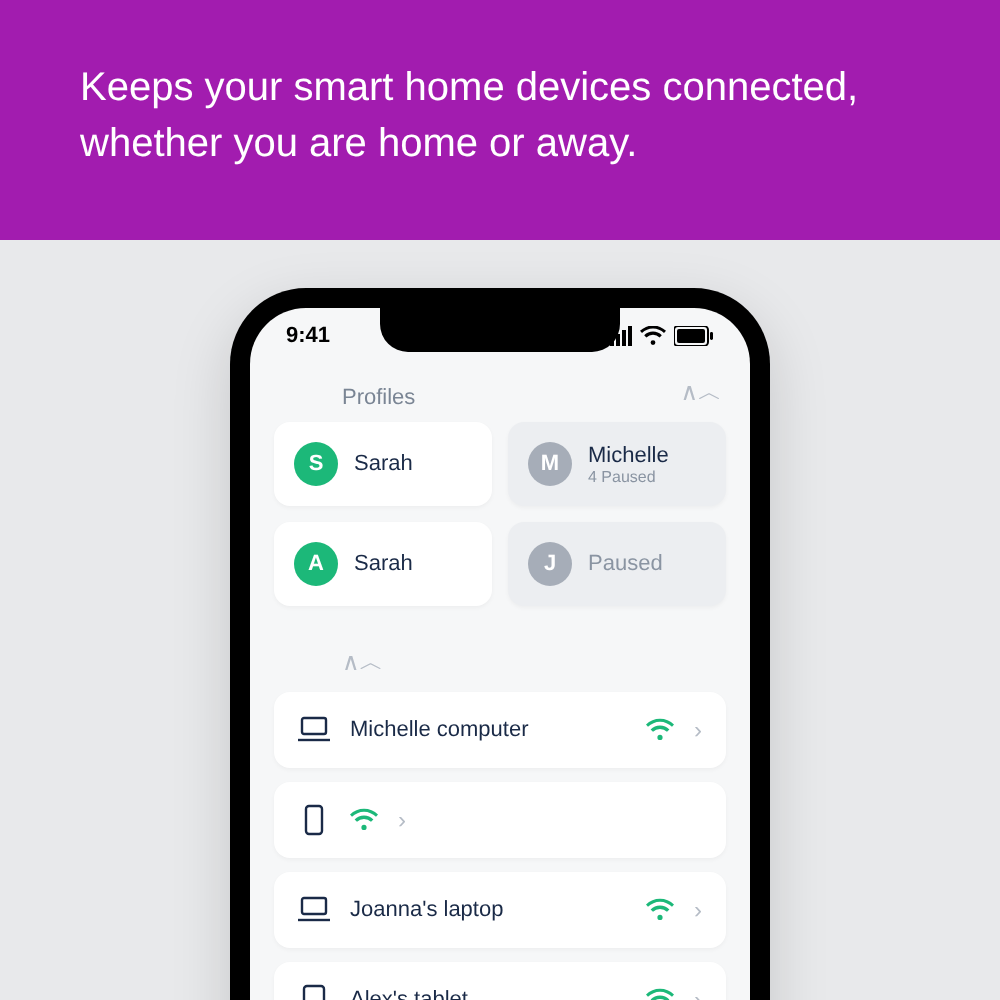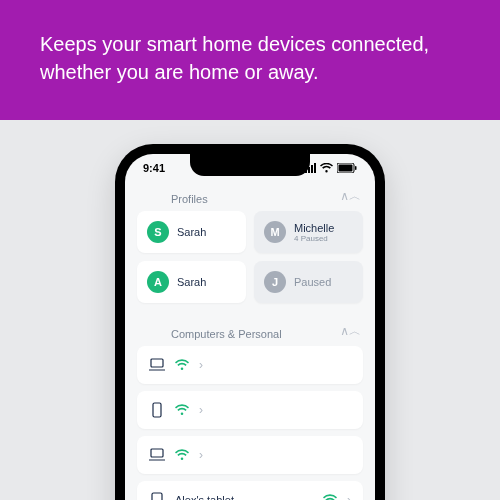--- a/index.html
+++ b/index.html
@@ -181,48 +181,49 @@
         </div>
         <div class="profile-card paused">
           <div class="avatar grey">J</div>
           <div>
             <div class="profile-name" style="color:#8a94a2">Paused</div>
           </div>
         </div>
       </div>
 
       <div class="section-head">
-        <span>Computers &amp; Personal</span>
         <span class="chevron chevron-up">︿</span>
       </div>
       <div class="device-list">
         <div class="device-row">
           <svg class="dev-icon" viewBox="0 0 16 16">
               <rect x="2" y="2" width="12" height="8" rx="1" fill="none" stroke="currentColor" stroke-width="1.2"></rect>
               <path stroke="currentColor" stroke-width="1.2" d="M0 13h16"></path>
             </svg>
+          <span class="dev-label">Michelle computer</span>
           <svg class="wifi-icon" viewBox="0 0 14 11">
               <path fill="currentColor" d="M7 10.5a1.3 1.3 0 100-2.6 1.3 1.3 0 000 2.6zM3.5 6.4a5 5 0 017 0l1.2-1.2a6.7 6.7 0 00-9.4 0zM1 3.9a8.5 8.5 0 0112 0L14 2.7a10 10 0 00-14 0z"></path>
             </svg>
           <span class="chevron">›</span>
         </div>
         <div class="device-row">
           <svg class="dev-icon" viewBox="0 0 16 16">
               <rect x="4" y="1" width="8" height="14" rx="1.5" fill="none" stroke="currentColor" stroke-width="1.2"></rect>
             </svg>
           <svg class="wifi-icon" viewBox="0 0 14 11">
               <path fill="currentColor" d="M7 10.5a1.3 1.3 0 100-2.6 1.3 1.3 0 000 2.6zM3.5 6.4a5 5 0 017 0l1.2-1.2a6.7 6.7 0 00-9.4 0zM1 3.9a8.5 8.5 0 0112 0L14 2.7a10 10 0 00-14 0z"></path>
             </svg>
           <span class="chevron">›</span>
         </div>
         <div class="device-row">
           <svg class="dev-icon" viewBox="0 0 16 16">
               <rect x="2" y="2" width="12" height="8" rx="1" fill="none" stroke="currentColor" stroke-width="1.2"></rect>
               <path stroke="currentColor" stroke-width="1.2" d="M0 13h16"></path>
             </svg>
+          <span class="dev-label">Joanna's laptop</span>
           <svg class="wifi-icon" viewBox="0 0 14 11">
               <path fill="currentColor" d="M7 10.5a1.3 1.3 0 100-2.6 1.3 1.3 0 000 2.6zM3.5 6.4a5 5 0 017 0l1.2-1.2a6.7 6.7 0 00-9.4 0zM1 3.9a8.5 8.5 0 0112 0L14 2.7a10 10 0 00-14 0z"></path>
             </svg>
           <span class="chevron">›</span>
         </div>
         <div class="device-row">
           <svg class="dev-icon" viewBox="0 0 16 16">
               <rect x="3" y="1" width="10" height="14" rx="1.5" fill="none" stroke="currentColor" stroke-width="1.2"></rect>
             </svg>
           <span class="dev-label">Alex's tablet</span>

